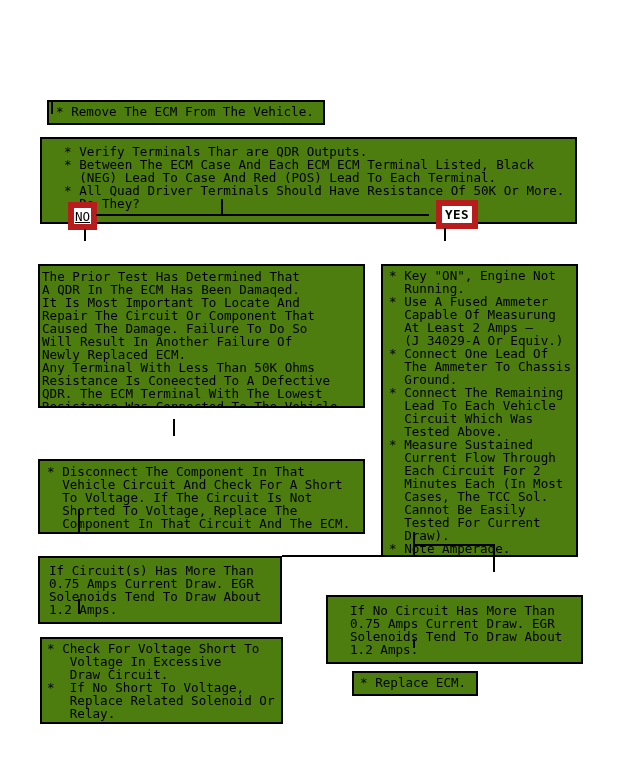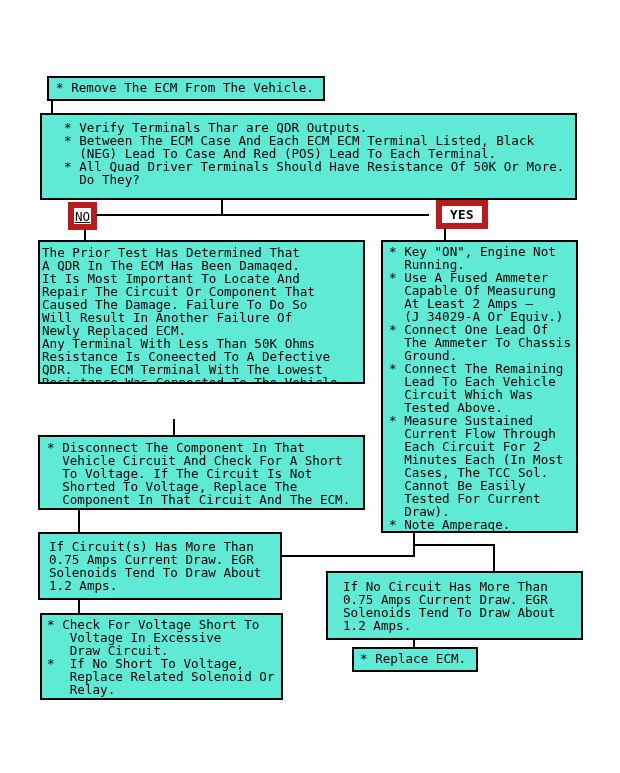--- a/index.html
+++ b/index.html
@@ -9,26 +9,27 @@
     height: 773px;
     background: #ffffff;
     font-family: "DejaVu Sans Mono", monospace;
     color: #000000;
     overflow: hidden;
   }
   .box {
     position: absolute;
     box-sizing: border-box;
     border: 2px solid #000000;
-    background: #5eead4;
+    background: #4d7c0f;
     white-space: pre;
     font-size: 12.6px;
     line-height: 13px;
     letter-spacing: 0;
     overflow: hidden;
+    margin-top: 24px;
   }
   .label-box {
     position: absolute;
     box-sizing: border-box;
     border: 6px solid #b91c1c;
     background: #ffffff;
     display: flex;
     align-items: center;
     justify-content: center;
     font-size: 12.6px;
@@ -50,21 +51,21 @@
   <div class="box" style="left:40px; top:113px; width:537px; height:87px; padding:6px 0 0 22px;">* Verify Terminals Thar are QDR Outputs.
 * Between The ECM Case And Each ECM ECM Terminal Listed, Black
   (NEG) Lead To Case And Red (POS) Lead To Each Terminal.
 * All Quad Driver Terminals Should Have Resistance Of 50K Or More.
   Do They?</div>
 
   <div class="label-box no" style="left:68px; top:202px; width:29px; height:28px;">
     <span>NO</span>
   </div>
 
-  <div class="label-box yes" style="left:436px; top:200px; width:52px; height:29px;">
+  <div class="label-box yes" style="left:436px; top:200px; width:42px; height:29px;">
     <span>YES</span>
   </div>
 
   <div class="box" style="left:38px; top:240px; width:327px; height:144px; padding:4px 0 0 2px;">The Prior Test Has Determined That
 A QDR In The ECM Has Been Damaqed.
 It Is Most Important To Locate And
 Repair The Circuit Or Component That
 Caused The Damage. Failure To Do So
 Will Result In Another Failure Of
 Newly Replaced ECM.
@@ -102,21 +103,21 @@
   Vehicle Circuit And Check For A Short
   To Voltage. If The Circuit Is Not
   Shorted To Voltage, Replace The
   Component In That Circuit And The ECM.</div>
 
   <div class="box" style="left:38px; top:532px; width:244px; height:68px; padding:6px 0 16px 9px;">If Circuit(s) Has More Than
 0.75 Amps Current Draw. EGR
 Solenoids Tend To Draw About
 1.2 Amps.</div>
 
-  <div class="box" style="left:326px; top:571px; width:257px; height:69px; padding:7px 0 0 15px;">If No Circuit Has More Than
+  <div class="box" style="left:326px; top:571px; width:257px; height:69px; padding:7px 0 0 22px;">If No Circuit Has More Than
 0.75 Amps Current Draw. EGR
 Solenoids Tend To Draw About
 1.2 Amps.</div>
 
   <div class="box" style="left:40px; top:613px; width:243px; height:87px; padding:3px 0 0 5px;">* Check For Voltage Short To
    Voltage In Excessive
    Draw Circuit.
 *  If No Short To Voltage,
    Replace Related Solenoid Or
    Relay.</div>

